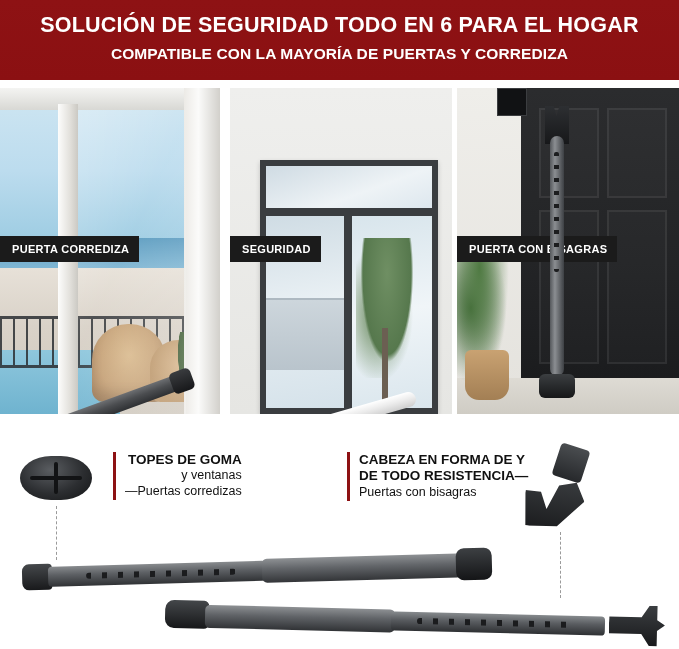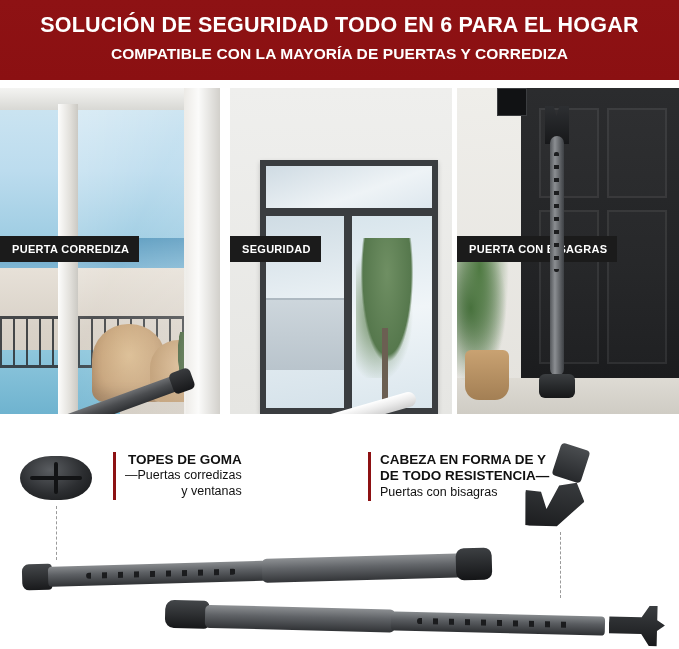--- a/index.html
+++ b/index.html
@@ -283,21 +283,21 @@
     background: #ffffff;
   }
 
   
   .callout {
     position: absolute;
     border-left: 3px solid #8d1113;
     padding-left: 9px;
   }
   .callout-1 { left: 113px; top: 452px; text-align: right; }
-  .callout-2 { left: 368px; top: 452px; }
+  .callout-2 { left: 347px; top: 452px; }
   .callout-title {
     font-size: 13.5px;
     font-weight: bold;
     color: #111111;
     line-height: 1.22;
     white-space: nowrap;
   }
   .callout-line {
     font-size: 12.5px;
     color: #111111;
@@ -488,22 +488,22 @@
 
   <div class="rubber-tip">
     <div class="cap"></div>
     <div class="cross-v"></div>
     <div class="cross-h"></div>
   </div>
   <div class="leader leader-1"></div>
 
   <div class="callout callout-1">
     <div class="callout-title">TOPES DE GOMA</div>
+    <div class="callout-line">y ventanas</div>
     <div class="callout-line">—Puertas corredizas</div>
-    <div class="callout-line">y ventanas</div>
   </div>
 
   <div class="y-head">
     <div class="stem"></div>
     <div class="yoke"></div>
   </div>
   <div class="leader leader-2"></div>
 
   <div class="callout callout-2">
     <div class="callout-title">CABEZA EN FORMA DE Y</div>

